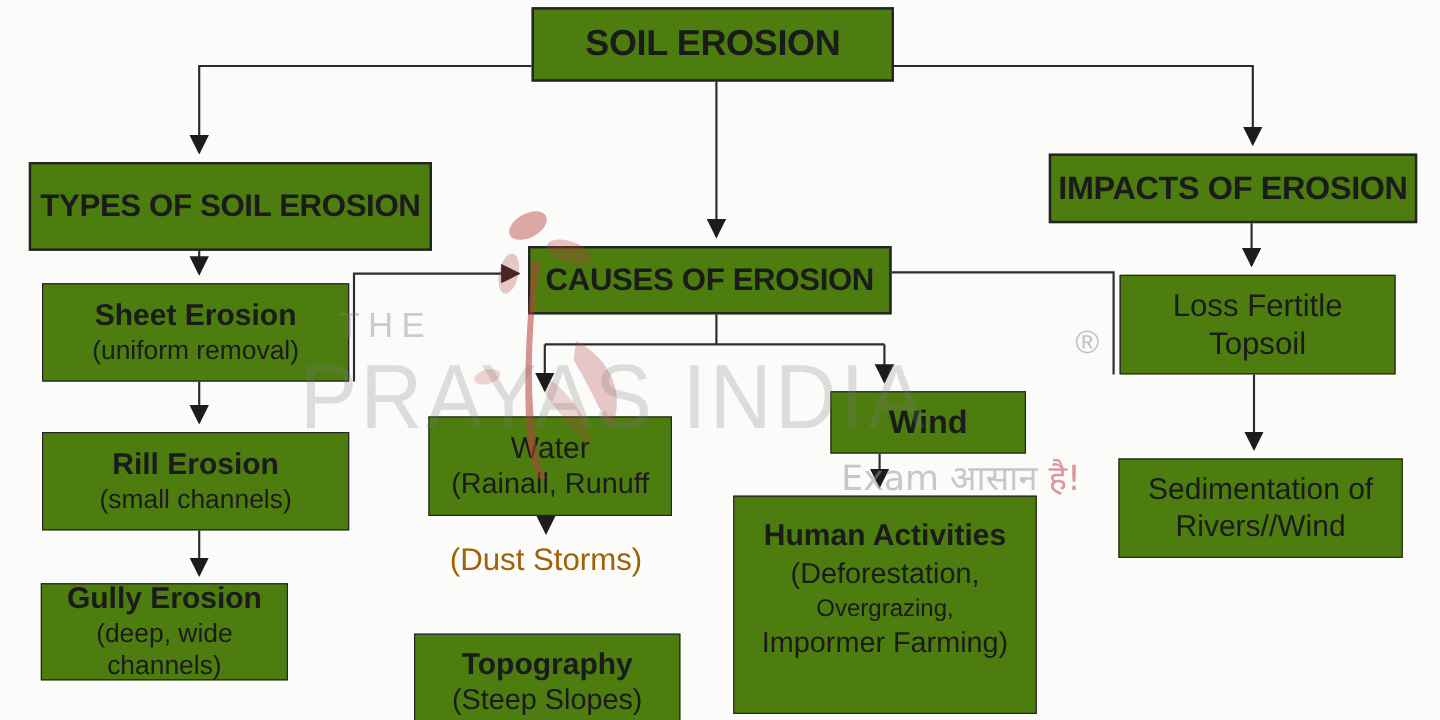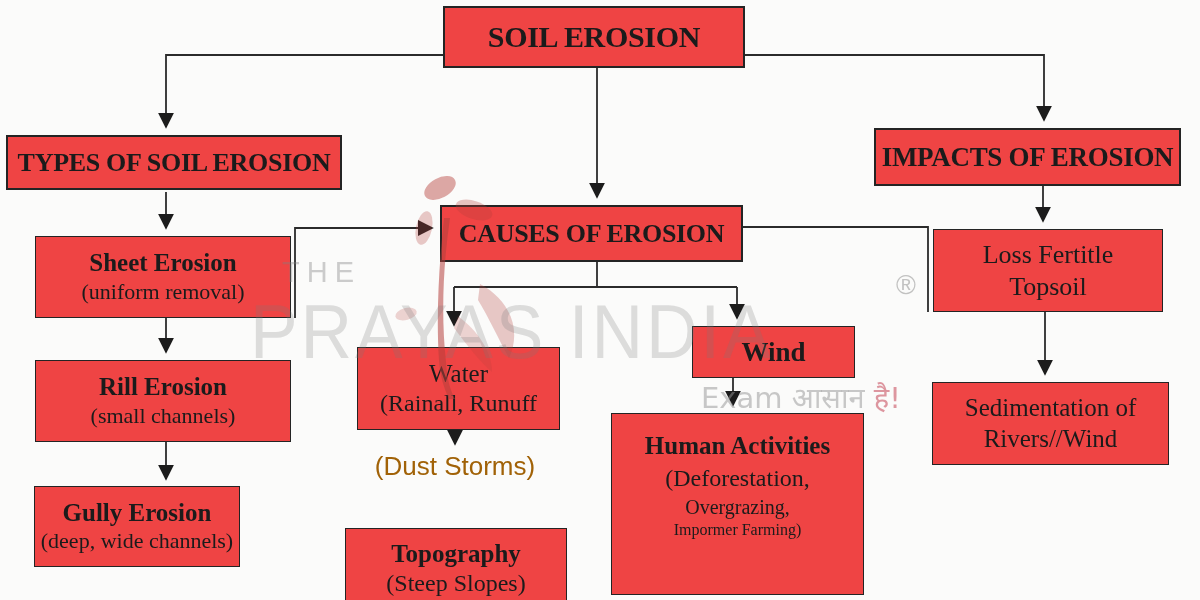--- a/index.html
+++ b/index.html
@@ -7,23 +7,23 @@
     position:relative;width:1200px;height:600px;overflow:hidden;
     background:#fbfbfa;
     font-family:"Liberation Sans","DejaVu Sans",sans-serif;
     color:#1b1b1b;
   }
   
   .wires{position:absolute;left:0;top:0;width:1200px;height:600px;z-index:1;}
   
   .box{
     position:absolute;z-index:2;box-sizing:border-box;
-    background:#ef4444;border:2px solid #242424;
+    background:#4d7c0f;border:2px solid #242424;
     display:flex;flex-direction:column;align-items:center;justify-content:center;
-    text-align:center;line-height:1.22;font-family:Liberation Serif, serif;
+    text-align:center;line-height:1.22;
   }
   .box.thin{border-width:1.7px;}
   .hdr-text{font-weight:bold;letter-spacing:-0.3px;}
   .b-title{font-weight:bold;font-size:25px;}
   .b-sub{font-weight:400;font-size:22px;}
   .plain-label{
     position:absolute;z-index:2;text-align:center;font-size:26px;color:#a16207;
   }
   
   .wm{position:absolute;z-index:5;pointer-events:none;}
@@ -83,21 +83,21 @@
       <path d="M455,416 L455,444" marker-end="url(#arr)"></path>
 
       <path d="M733,378 L733,405" marker-end="url(#arr)"></path>
     </g>
   </svg>
 
   <div class="box" style="left:443px;top:6px;width:302px;height:62px;">
     <span class="hdr-text" style="font-size:30px;">SOIL EROSION</span>
   </div>
 
-  <div class="box" style="left:6px;top:135px;width:336px;height:55px;">
+  <div class="box" style="left:24px;top:135px;width:336px;height:74px;">
     <span class="hdr-text" style="font-size:26px;">TYPES OF SOIL EROSION</span>
   </div>
 
   <div class="box thin" style="left:35px;top:236px;width:256px;height:82px;">
     <span class="b-title">Sheet Erosion</span>
     <span class="b-sub">(uniform removal)</span>
   </div>
 
   <div class="box thin" style="left:35px;top:360px;width:256px;height:82px;">
     <span class="b-title">Rill Erosion</span>
@@ -126,21 +126,21 @@
   </div>
 
   <div class="box thin" style="left:652px;top:326px;width:163px;height:52px;margin-left:40px;">
     <span class="b-title" style="font-size:27px;">Wind</span>
   </div>
 
   <div class="box thin" style="left:611px;top:413px;width:253px;height:182px;justify-content:flex-start;padding-top:16px;line-height:1.3;">
     <span class="b-title">Human Activities</span>
     <span class="b-sub" style="font-size:24px;">(Deforestation,</span>
     <span class="b-sub" style="font-size:20px;">Overgrazing,</span>
-    <span class="b-sub" style="font-size:16px;">Impormer Farming)</span>
+    <span class="b-sub" style="font-size:24px;">Impormer Farming)</span>
   </div>
 
   <div class="box" style="left:874px;top:128px;width:307px;height:58px;">
     <span class="hdr-text" style="font-size:27px;">IMPACTS OF EROSION</span>
   </div>
 
   <div class="box thin" style="left:933px;top:229px;width:230px;height:83px;">
     <span class="b-sub" style="font-size:26px;">Loss Fertitle</span>
     <span class="b-sub" style="font-size:26px;">Topsoil</span>
   </div>

